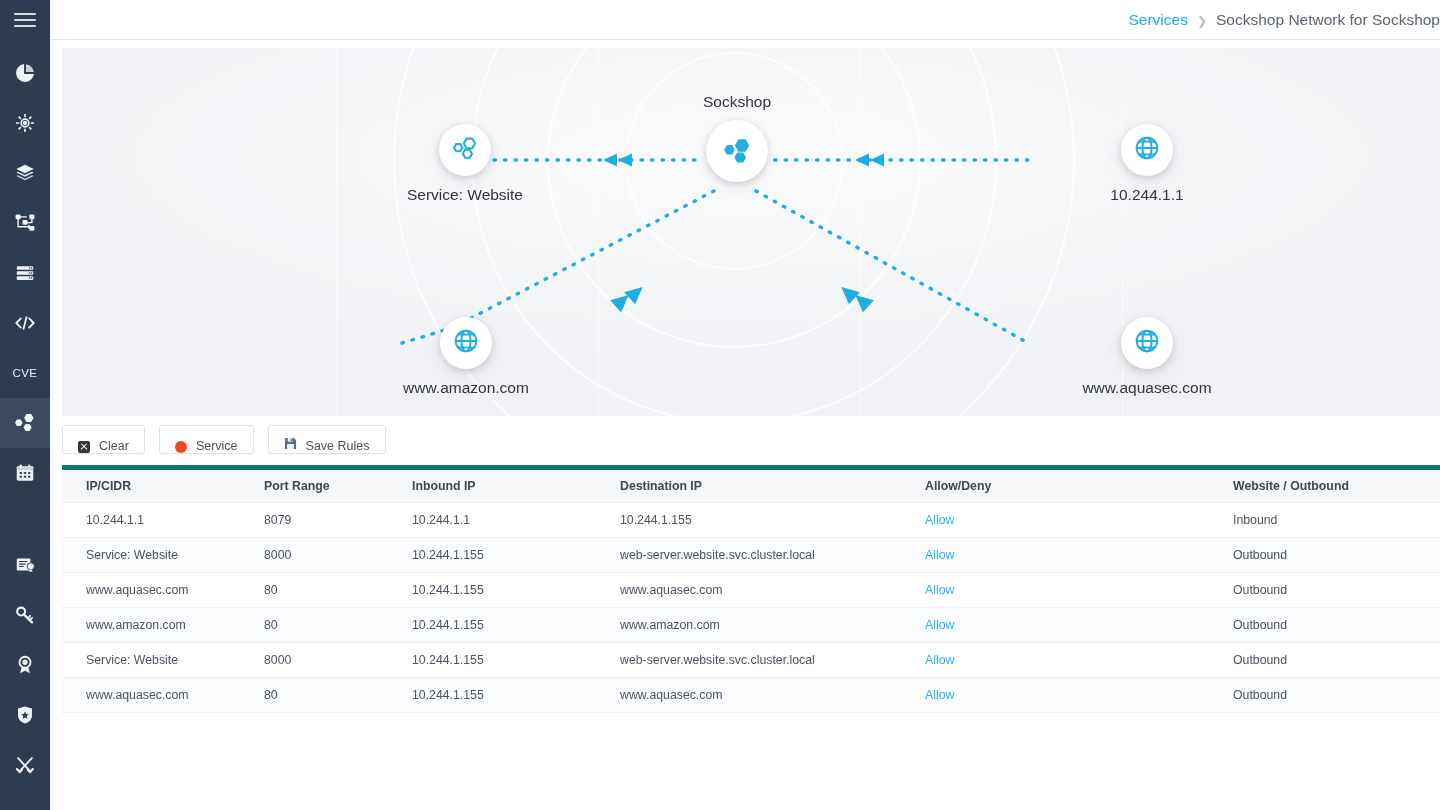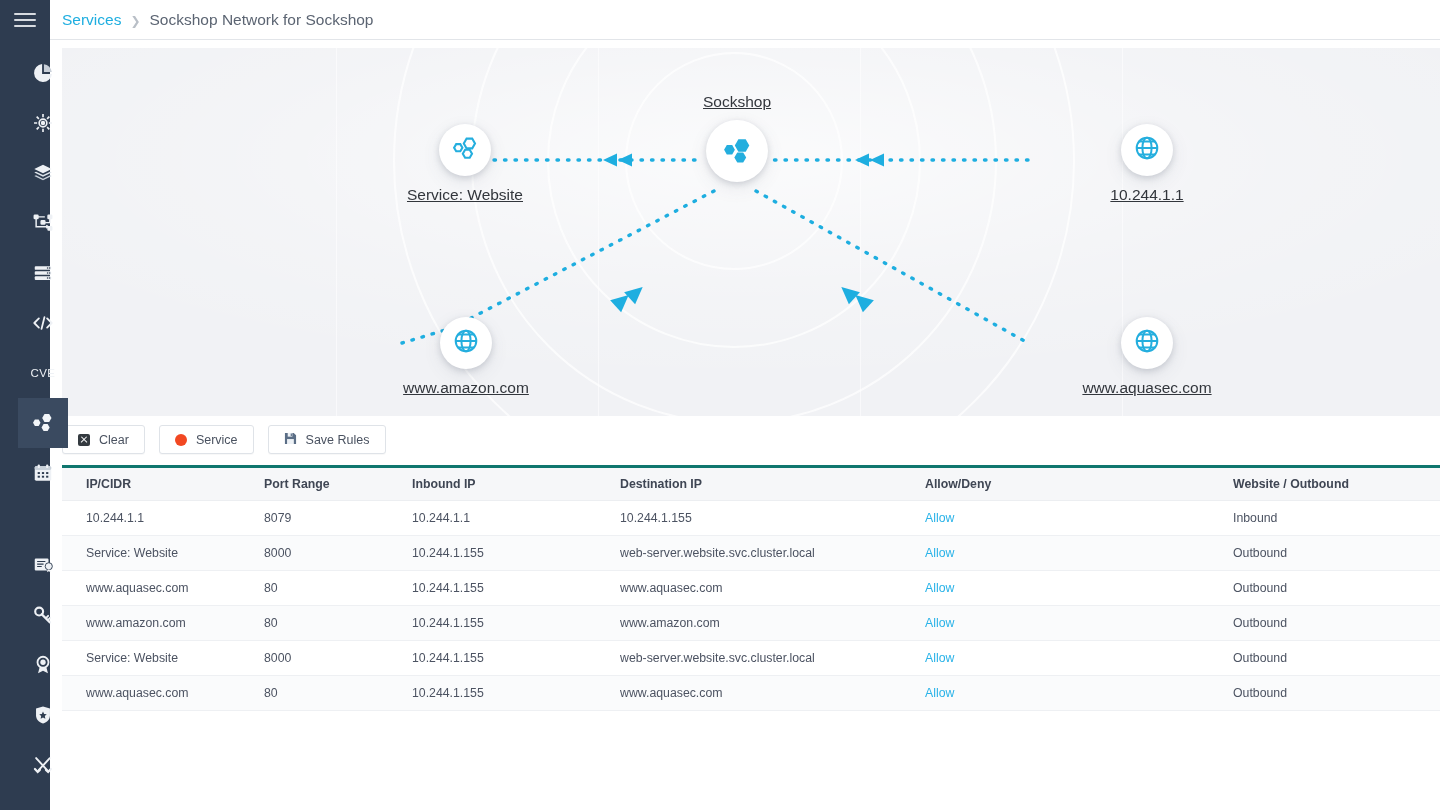--- a/index.html
+++ b/index.html
@@ -27,33 +27,33 @@
   }
   .burger-lines { width: 22px; }
   .burger-lines div {
     height: 2px; background: #d7dbe0; margin: 4px 0; border-radius: 1px;
   }
   .side-item {
     width: 50px; height: 50px;
     display: flex; align-items: center; justify-content: center;
     cursor: pointer;
     position: relative;
-    margin-left: 18px;
   }
   .side-item.active { background: #3a4a60; }
   .side-item svg { display: block; }
 
   
   #topbar {
     position: absolute; left: 50px; top: 0;
     width: 1390px; height: 40px;
     background: #ffffff;
     border-bottom: 1px solid #e2e5e9;
     display: flex; align-items: center;
     padding-left: 12px;
+    justify-content: flex-end;
   }
   #breadcrumb { display: flex; align-items: center; font-size: 15.5px; }
   .crumb-link { color: #1eaee0; cursor: pointer; }
   .crumb-sep {
     color: #b9bfc7; margin: 0 9px; font-size: 12px;
     transform: translateY(1px);
   }
   .crumb-cur { color: #5b6472; }
 
   
@@ -106,35 +106,34 @@
     box-shadow: 0 2px 6px rgba(80,90,110,0.22), 0 6px 18px rgba(80,90,110,0.10);
     display: flex; align-items: center; justify-content: center;
     cursor: pointer;
   }
   .node-circle.big { width: 62px; height: 62px; }
   .node-label {
     margin-top: 10px;
     font-size: 15.5px; color: #32363c;
     white-space: nowrap;
     text-align: left;
-    text-decoration: underline;
   }
   .node-label.above { margin-top: 0; margin-bottom: 9px; }
 
   
   #toolbar {
     position: absolute; left: 12px; top: 385px;
     display: flex; gap: 14px;
   }
   .tbtn {
     height: 29px;
     background: #ffffff;
     border: 1px solid #dfe3e8;
     border-radius: 3px;
-    display: flex; align-items: center;
+    display: flex; align-items: flex-end;
     padding: 0 15px;
     font-size: 12.5px; color: #4a5260;
     cursor: pointer;
     box-shadow: 0 1px 1px rgba(0,0,0,0.03);
     gap: 9px;
     white-space: nowrap;
   }
   .ic-clear {
     width: 12px; height: 12px; background: #343a40;
     border-radius: 2px;
@@ -162,21 +161,21 @@
   #rules-table table {
     width: 100%; border-collapse: collapse;
   }
   #rules-table thead th {
     background: #f6f7f9;
     text-align: left;
     font-weight: bold;
     color: #3f4654;
     padding: 9px 0 9px 24px;
     font-size: 12.3px;
-    border-top: 3px solid #0f766e;
+    border-top: 5px solid #0f766e;
     border-bottom: 1px solid #eceef1;
     white-space: nowrap;
   }
   #rules-table tbody td {
     padding: 10px 0 10px 24px;
     color: #4c5362;
     border-bottom: 1px solid #eef0f3;
     white-space: nowrap;
   }
   #rules-table tbody tr:nth-child(even) { background: #fafbfc; }

